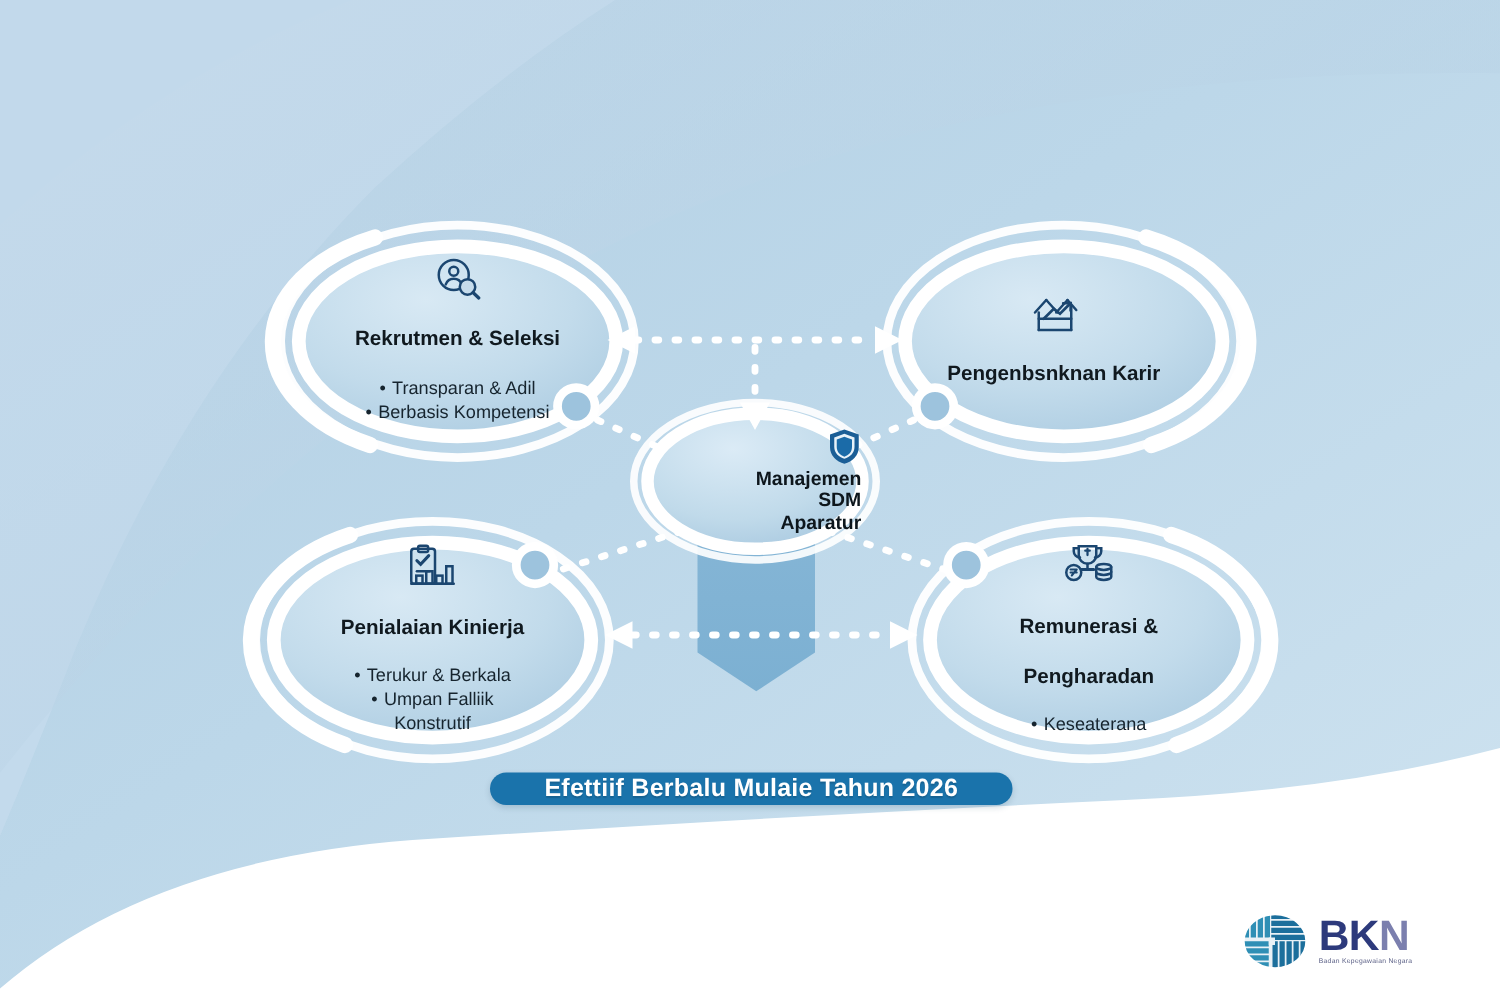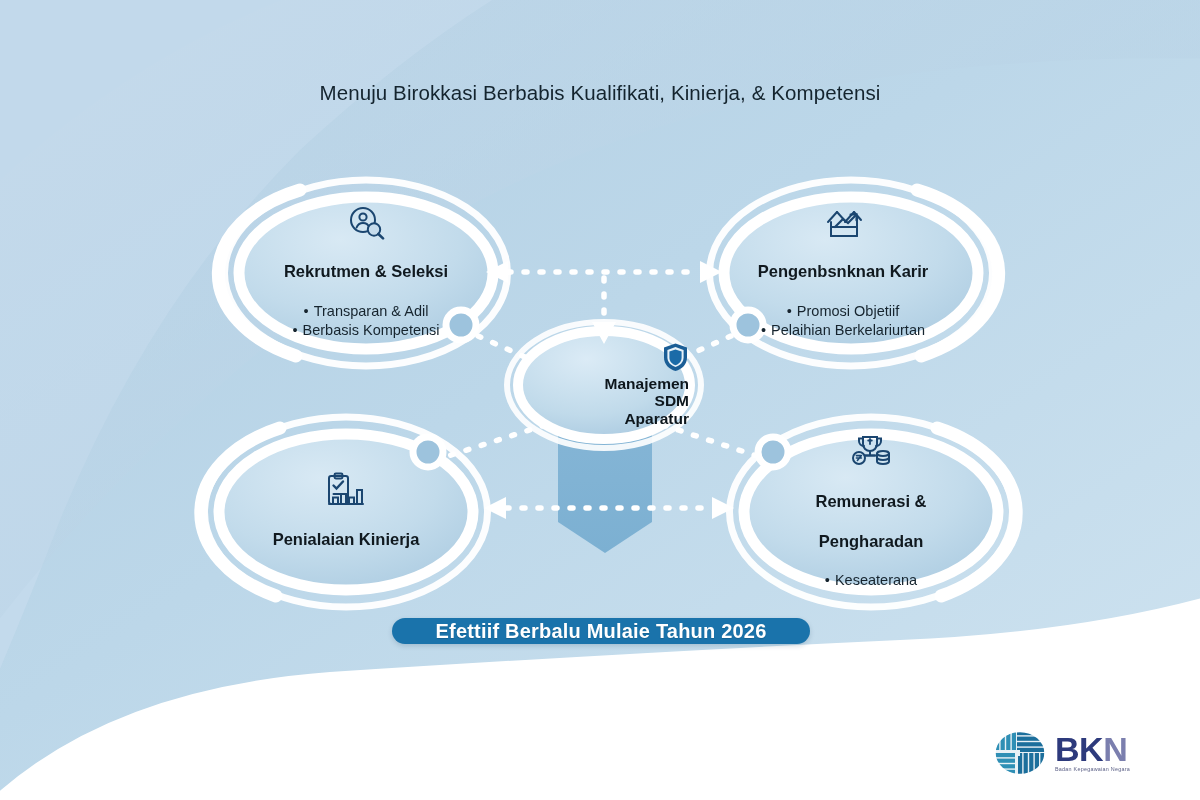--- a/index.html
+++ b/index.html
@@ -126,21 +126,20 @@
     </radialGradient>
   </defs>
 
   <rect width="1200" height="800" fill="url(#gMain)"></rect>
   <path d="M -40 -40 L 560 -40 Q 430 30 300 150 Q 150 300 60 520 Q 10 650 -40 760 Z" fill="#c4dbec" opacity=".85"></path>
   <path d="M -60 240 Q 180 -20 520 -60 L 1260 -60 L 1260 60 Q 700 40 380 260 Q 120 440 -60 700 Z" fill="url(#gBlob)" opacity=".5"></path>
   <path d="M -30 820 Q 90 690 330 672 Q 640 652 900 640 Q 1090 632 1230 590 L 1230 830 Z" fill="#ffffff"></path>
 </svg>
 
 <div class="header">
-  <div class="subtitle">Menuju Birokkasi Berbabis Kualifikati, Kinierja, &amp; Kompetensi</div>
 </div>
 
 <svg id="diagram" width="1200" height="800" viewBox="0 0 1200 800">
 
   <g>
     <path d="M558 405 L652 405 L652 522 L605 553 L558 522 Z" fill="url(#gRibbon)"></path>
     <path d="M558 405 L652 405 L652 424 L558 424 Z" fill="#6fa6cb" opacity=".55"></path>
   </g>
 
   <g>
@@ -234,41 +233,42 @@
       <line x1="31" y1="6" x2="38" y2="14"></line>
       <line x1="8" y1="16" x2="8" y2="30"></line>
       <line x1="34" y1="11" x2="34" y2="30"></line>
       <line x1="8" y1="21" x2="34" y2="21"></line>
       <line x1="8" y1="30" x2="34" y2="30"></line>
       <path d="M12 21 L20 13 L25 17 L33 9" stroke-width="2.2"></path>
       <path d="M27.5 8.6 L33.6 8.4 L33.4 14.4" stroke-width="2"></path>
     </svg>
   </span>
   <div class="n-title">Pengenbsnknan Karir</div>
-  <ul class="n-list">
-    <li>Promosi Objetiif</li>
-    <li>Pelaihian Berkelariurtan</li>
-  </ul>
 </div>
 
 <div class="node" id="node-kinerja">
   <span class="icon">
     <svg width="40" height="36" viewBox="0 0 40 36" fill="none" stroke="#1b4670" stroke-width="2" stroke-linecap="round">
       <rect x="3" y="4" width="19" height="28" rx="2.2"></rect>
       <rect x="8.5" y="1.5" width="8" height="5" rx="1.4"></rect>
       <path d="M7.5 13.5 l3 3 l6.5 -7" stroke-width="2.4"></path>
       <line x1="7.5" y1="22" x2="17.5" y2="22"></line>
       <rect x="7" y="25.5" width="5" height="6.5"></rect>
       <rect x="15" y="22" width="5" height="10"></rect>
       <rect x="23" y="25.5" width="5" height="6.5"></rect>
       <rect x="31" y="18" width="5" height="14"></rect>
       <line x1="3" y1="32" x2="37" y2="32"></line>
     </svg>
   </span>
   <div class="n-title">Penialaian Kinierja</div>
+  <ul class="n-list">
+    <li>Terukur &amp; Berkala</li>
+    <li>Umpan Falliik</li>
+    <li class="cont">Konstrutif</li>
+  </ul>
 </div>
 
 <div class="node" id="node-remunerasi">
   <span class="icon">
     <svg width="44" height="36" viewBox="0 0 44 36" fill="none" stroke="#1b4670" stroke-width="2" stroke-linecap="round">
       <path d="M14 3 h14 v7 a7 7 0 0 1 -14 0 Z"></path>
       <path d="M14 4.5 h-4 v2.5 a5 5 0 0 0 5 5"></path>
       <path d="M28 4.5 h4 v2.5 a5 5 0 0 1 -5 5"></path>
       <line x1="21" y1="17" x2="21" y2="21"></line>
       <line x1="16" y1="21.5" x2="26" y2="21.5" stroke-width="2.4"></line>

